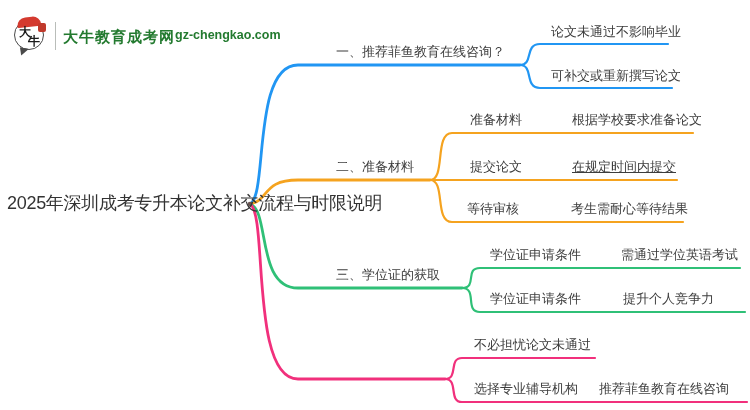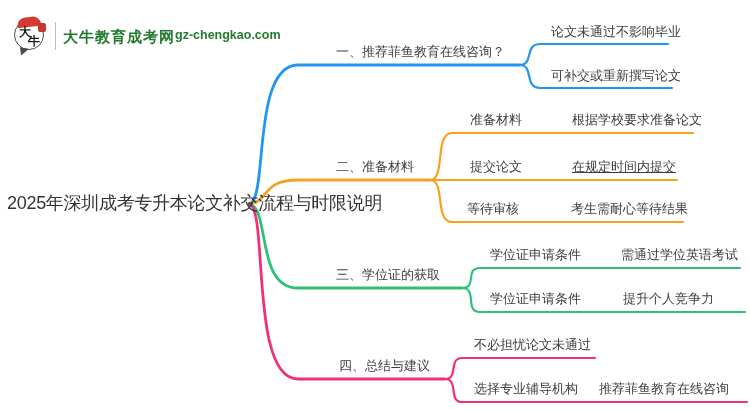--- a/index.html
+++ b/index.html
@@ -86,18 +86,17 @@
   <div class="node" style="left:572px;top:159px;text-decoration:underline;">在规定时间内提交</div>
   <div class="node" style="left:467px;top:201px;">等待审核</div>
   <div class="node" style="left:571px;top:201px;">考生需耐心等待结果</div>
 
   <div class="node" style="left:336px;top:267px;">三、学位证的获取</div>
   <div class="node" style="left:490px;top:247px;">学位证申请条件</div>
   <div class="node" style="left:621px;top:247px;">需通过学位英语考试</div>
   <div class="node" style="left:490px;top:291px;">学位证申请条件</div>
   <div class="node" style="left:623px;top:291px;">提升个人竞争力</div>
 
-  <div class="node" style="left:339px;top:358px;">四、总结与建议</div>
   <div class="node" style="left:474px;top:337px;">不必担忧论文未通过</div>
   <div class="node" style="left:474px;top:381px;">选择专业辅导机构</div>
   <div class="node" style="left:599px;top:381px;">推荐菲鱼教育在线咨询</div>
 
 </div>
 
 </body></html>

